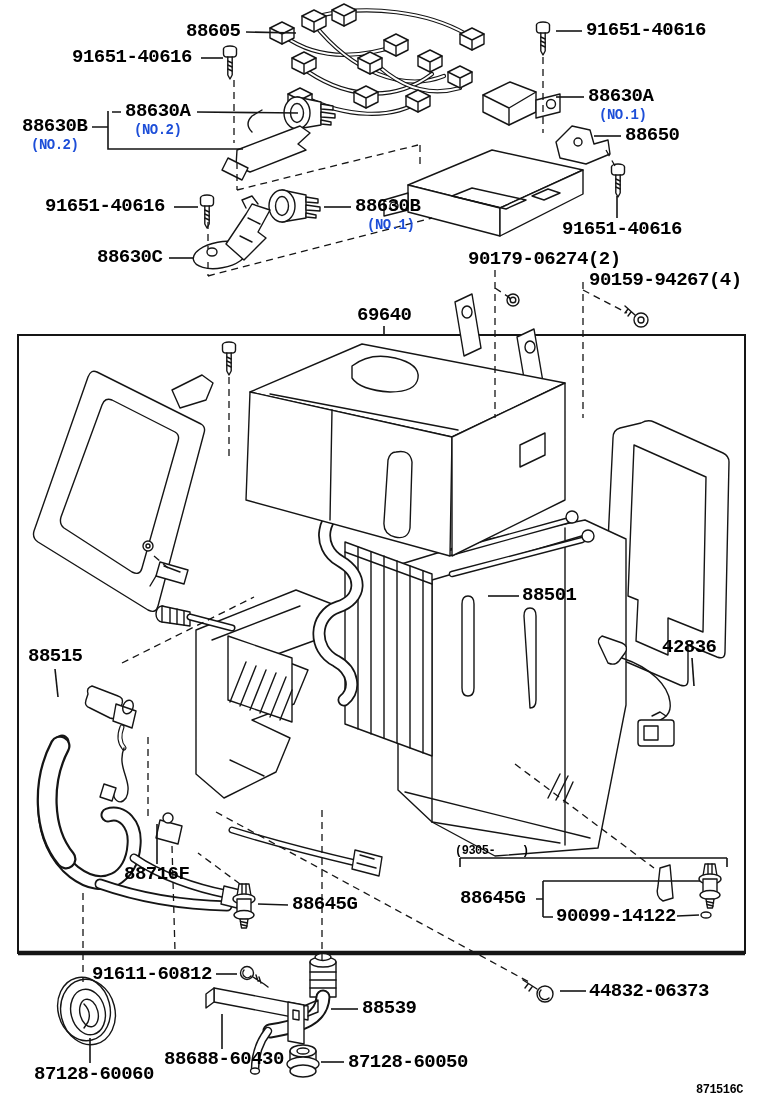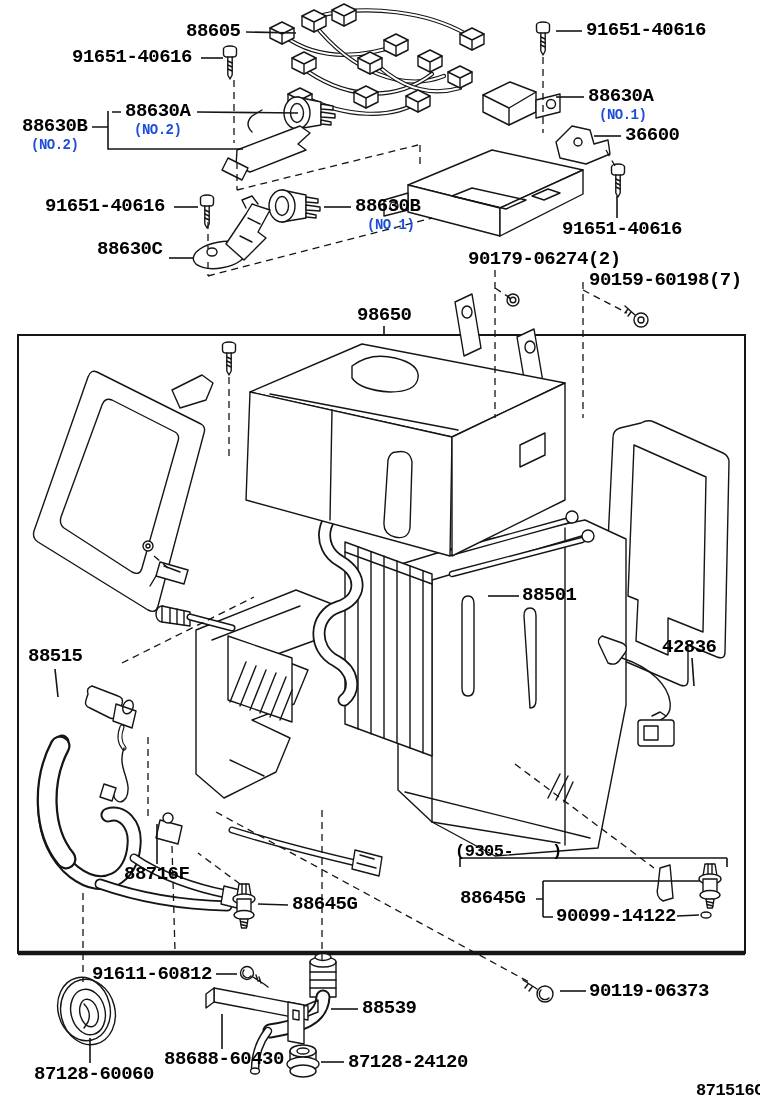--- a/index.html
+++ b/index.html
@@ -3,21 +3,21 @@
 <meta charset="utf-8">
 <style>
   html,body{margin:0;padding:0;background:#fff;}
   .stage{position:relative;width:760px;height:1112px;background:#fff;overflow:hidden;
          font-family:"Liberation Mono","DejaVu Sans Mono",monospace;padding-left:24px;}
   svg{position:absolute;left:0;top:0;}
   .lbl{position:absolute;font-weight:bold;font-size:19px;line-height:21px;color:#000;
        letter-spacing:-0.5px;white-space:pre;}
   .sub{position:absolute;font-weight:bold;font-size:14px;line-height:16px;color:#1d4ed8;
        letter-spacing:-0.5px;white-space:pre;}
-  .sm{font-size:17px;text-align:right;}
+  .sm{font-size:12px;text-align:right;}
   
   .ln{fill:none;stroke:#151515;stroke-width:1.4;stroke-linecap:round;stroke-linejoin:round;}
   .f{fill:#fff;stroke:#151515;stroke-width:1.4;stroke-linecap:round;stroke-linejoin:round;}
   .dash{fill:none;stroke:#151515;stroke-width:1.3;stroke-dasharray:7 5;}
   .ldr{fill:none;stroke:#151515;stroke-width:1.6;}
   .frame{fill:none;stroke:#151515;stroke-width:2;}
   .wo{fill:none;stroke:#151515;stroke-linecap:round;}
   .wi{fill:none;stroke:#ffffff;stroke-linecap:round;}
 </style>
 </head>
@@ -394,38 +394,38 @@
 
 <div class="lbl" style="left:186px;top:21px">88605</div>
 <div class="lbl" style="left:586px;top:20px">91651-40616</div>
 <div class="lbl" style="left:72px;top:47px">91651-40616</div>
 <div class="lbl" style="left:125px;top:101px">88630A</div>
 <div class="sub" style="left:134px;top:122px">(NO.2)</div>
 <div class="lbl" style="left:22px;top:116px">88630B</div>
 <div class="sub" style="left:31px;top:137px">(NO.2)</div>
 <div class="lbl" style="left:588px;top:86px">88630A</div>
 <div class="sub" style="left:599px;top:107px">(NO.1)</div>
-<div class="lbl" style="left:625px;top:125px">36600</div>
+<div class="lbl" style="left:625px;top:125px">88650</div>
 <div class="lbl" style="left:45px;top:196px">91651-40616</div>
 <div class="lbl" style="left:355px;top:196px">88630B</div>
 <div class="sub" style="left:367px;top:217px">(NO.1)</div>
-<div class="lbl" style="left:97px;top:239px">88630C</div>
+<div class="lbl" style="left:97px;top:247px">88630C</div>
 <div class="lbl" style="left:562px;top:219px">91651-40616</div>
 <div class="lbl" style="left:468px;top:249px">90179-06274(2)</div>
-<div class="lbl" style="left:589px;top:270px">90159-60198(7)</div>
-<div class="lbl" style="left:357px;top:305px">98650</div>
+<div class="lbl" style="left:589px;top:270px">90159-94267(4)</div>
+<div class="lbl" style="left:357px;top:305px">69640</div>
 <div class="lbl" style="left:522px;top:585px">88501</div>
 <div class="lbl" style="left:28px;top:646px">88515</div>
 <div class="lbl" style="left:662px;top:637px">42836</div>
 <div class="lbl" style="left:124px;top:864px">88716F</div>
 <div class="lbl" style="left:292px;top:894px">88645G</div>
 <div class="lbl sm" style="left:455px;top:841px">(9305-    )</div>
 <div class="lbl" style="left:460px;top:888px">88645G</div>
 <div class="lbl" style="left:556px;top:906px">90099-14122</div>
 <div class="lbl" style="left:92px;top:964px">91611-60812</div>
-<div class="lbl" style="left:589px;top:981px">90119-06373</div>
+<div class="lbl" style="left:589px;top:981px">44832-06373</div>
 <div class="lbl" style="left:362px;top:998px">88539</div>
 <div class="lbl" style="left:164px;top:1049px">88688-60430</div>
-<div class="lbl" style="left:348px;top:1052px">87128-24120</div>
+<div class="lbl" style="left:348px;top:1052px">87128-60050</div>
 <div class="lbl" style="left:34px;top:1064px">87128-60060</div>
 <div class="lbl sm" style="left:696px;top:1080px">871516C</div>
 
 </div>
 
 </body></html>

